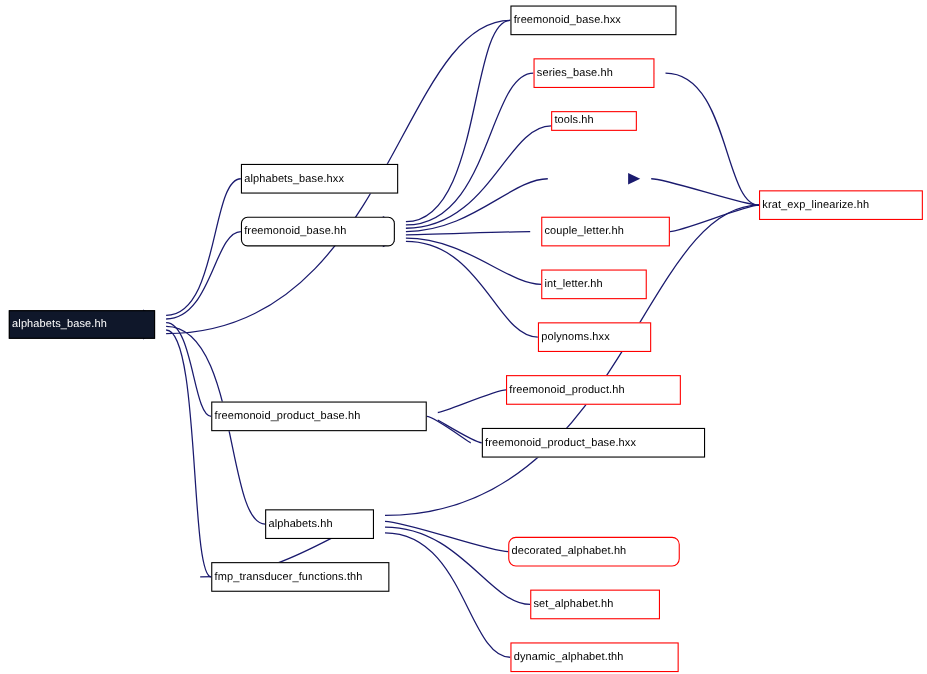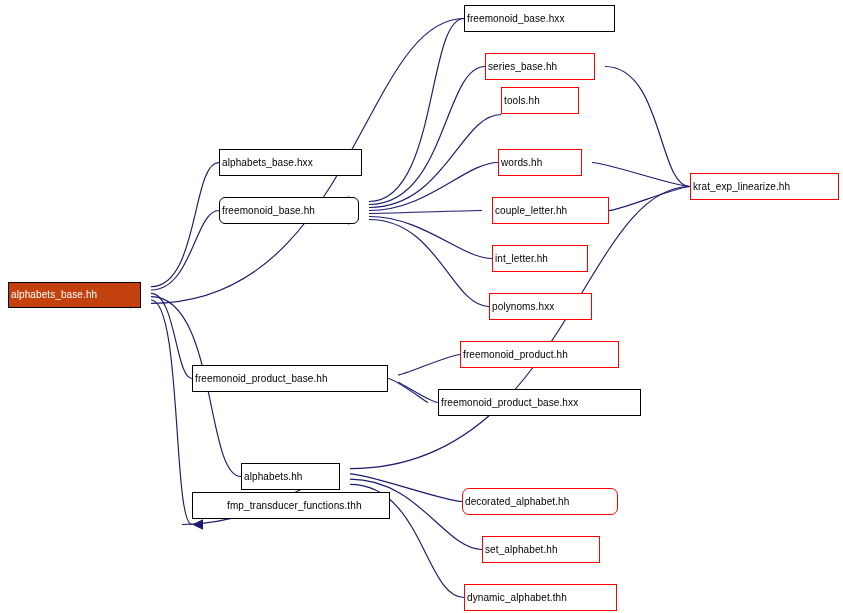--- a/index.html
+++ b/index.html
@@ -33,21 +33,21 @@
     white-space: nowrap;
     font-size: 10px;
     line-height: 1;
     letter-spacing: 0.1px;
     background: #ffffff;
     color: #000000;
     border: 1px solid #000000;
     z-index: 3;
   }
   .graph-node.is-root {
-    background: #c2410c;
+    background: #0f172a;
     color: #ffffff;
     border: 1px solid #000000;
   }
   .graph-node.is-red {
     border: 1px solid #ff0000;
     color: #000000;
   }
   .node-label {
     display: block;
     padding: 0 2px;
@@ -115,25 +115,22 @@
     </div>
     <div class="graph-node" style="left: 219px; top: 197px; width: 140px; height: 27px; border-radius: 6px;">
       <span class="node-label">freemonoid_base.hh</span>
     </div>
     <div class="graph-node" style="left: 464px; top: 5px; width: 151px; height: 27px;">
       <span class="node-label">freemonoid_base.hxx</span>
     </div>
     <div class="graph-node is-red" style="left: 485px; top: 53px; width: 110px; height: 27px;">
       <span class="node-label">series_base.hh</span>
     </div>
-    <div class="graph-node is-red" style="left: 501px; top: 87px; width: 78px; height: 27px;">
+    <div class="graph-node is-red" style="left: 501px; top: 101px; width: 78px; height: 18px;">
       <span class="node-label">tools.hh</span>
-    </div>
-    <div class="graph-node is-red" style="left: 498px; top: 149px; width: 84px; height: 27px;">
-      <span class="node-label">words.hh</span>
     </div>
     <div class="graph-node is-red" style="left: 492px; top: 197px; width: 117px; height: 27px;">
       <span class="node-label">couple_letter.hh</span>
     </div>
     <div class="graph-node is-red" style="left: 492px; top: 245px; width: 96px; height: 27px;">
       <span class="node-label">int_letter.hh</span>
     </div>
     <div class="graph-node is-red" style="left: 489px; top: 293px; width: 103px; height: 27px;">
       <span class="node-label">polynoms.hxx</span>
     </div>
@@ -148,21 +145,21 @@
     </div>
     <div class="graph-node" style="left: 438px; top: 389px; width: 203px; height: 27px;">
       <span class="node-label">freemonoid_product_base.hxx</span>
     </div>
     <div class="graph-node" style="left: 241px; top: 463px; width: 99px; height: 27px;">
       <span class="node-label">alphabets.hh</span>
     </div>
     <div class="graph-node is-red" style="left: 462px; top: 488px; width: 156px; height: 27px; border-radius: 7px;">
       <span class="node-label">decorated_alphabet.hh</span>
     </div>
-    <div class="graph-node" style="left: 192px; top: 492px; width: 198px; height: 27px; padding-left: 32px;">
+    <div class="graph-node" style="left: 192px; top: 511px; width: 162px; height: 27px;">
       <span class="node-label">fmp_transducer_functions.thh</span>
     </div>
     <div class="graph-node is-red" style="left: 482px; top: 536px; width: 118px; height: 27px;">
       <span class="node-label">set_alphabet.hh</span>
     </div>
     <div class="graph-node is-red" style="left: 464px; top: 584px; width: 153px; height: 27px;">
       <span class="node-label">dynamic_alphabet.thh</span>
     </div>
   </div>
 

